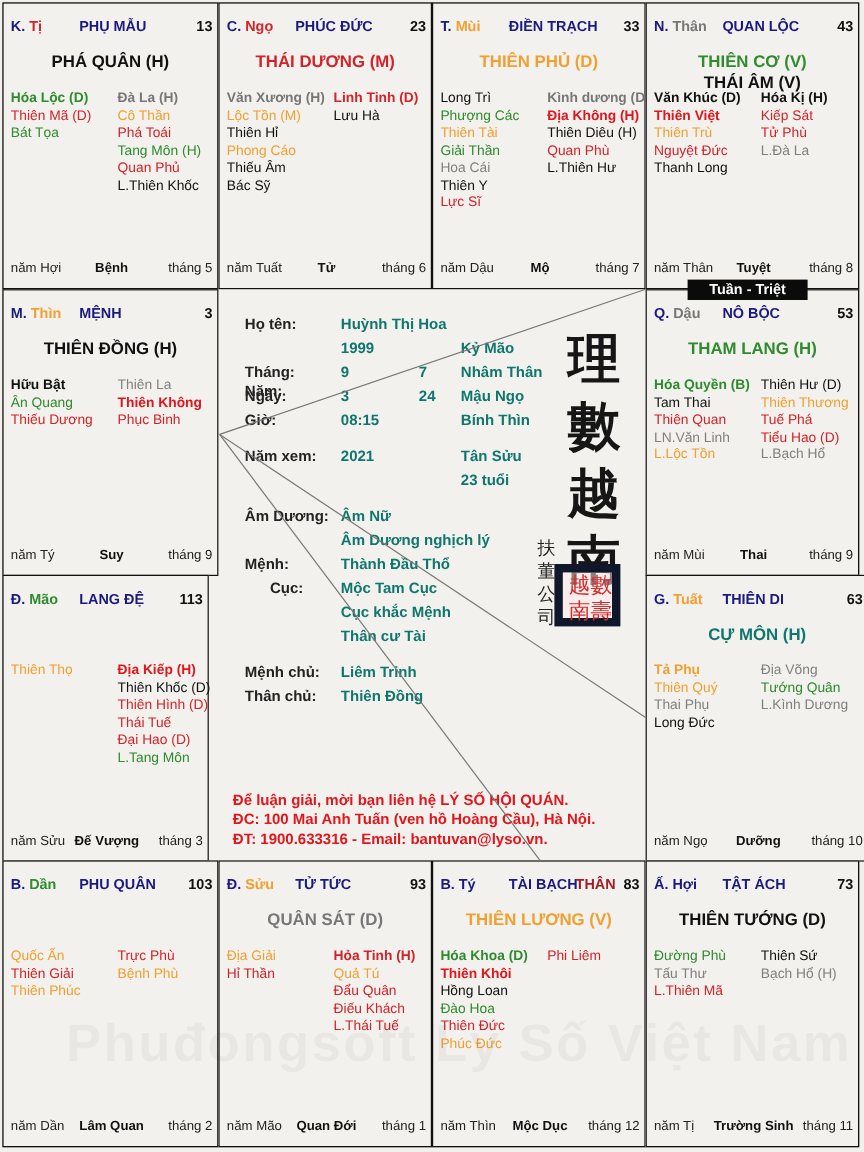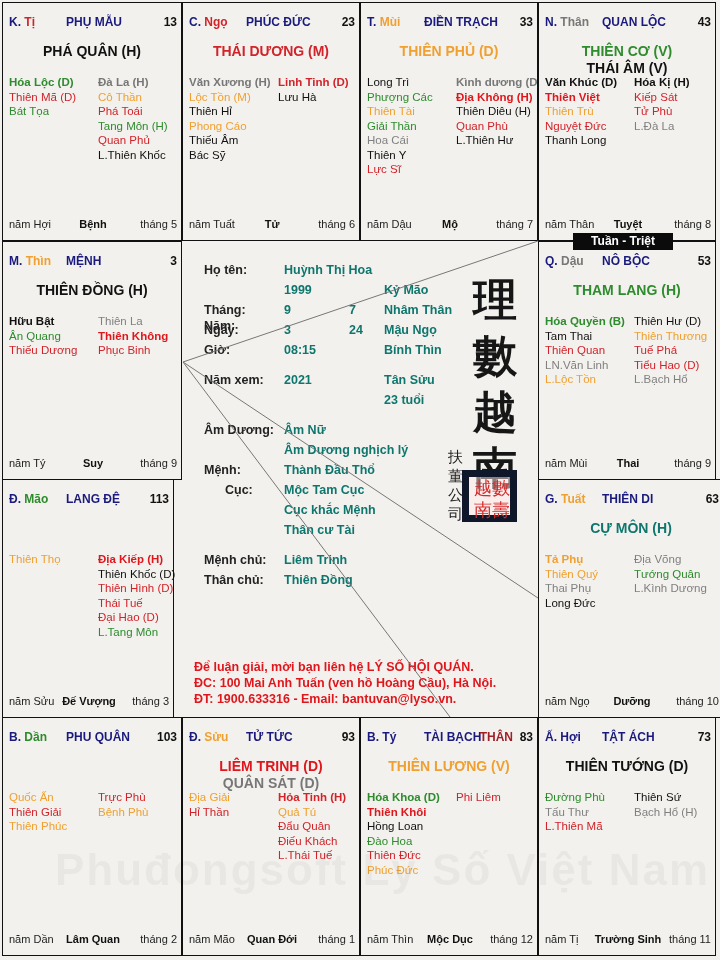--- a/index.html
+++ b/index.html
@@ -300,21 +300,20 @@
         <span class="m">tháng 2</span>
       </div>
     </div>
     <div class="cell" style="left: 182px; top: 717px; width: 178px; height: 239px;">
       <div class="hdr">
         <span class="branch"><span class="b1">Đ.</span> <span style="color:#f0a030">Sửu</span></span>
         <span class="palace">TỬ TỨC</span>
         <span class="num">93</span>
       </div>
       <div class="main" style="top:40px;">
-        <div style="color:#e0161d">LIÊM TRINH (D)</div>
         <div style="color:#777777">QUÂN SÁT (D)</div>
       </div>
       <div class="stars" style="top:72px;">
         <div class="col l">
           <span class="star" style="color:#f0a030">Địa Giải</span>
           <span class="star" style="color:#d2232a">Hỉ Thần</span>
         </div>
         <div class="col r">
           <span class="star b" style="color:#d2232a">Hỏa Tinh (H)</span>
           <span class="star" style="color:#f0a030">Quả Tú</span>

